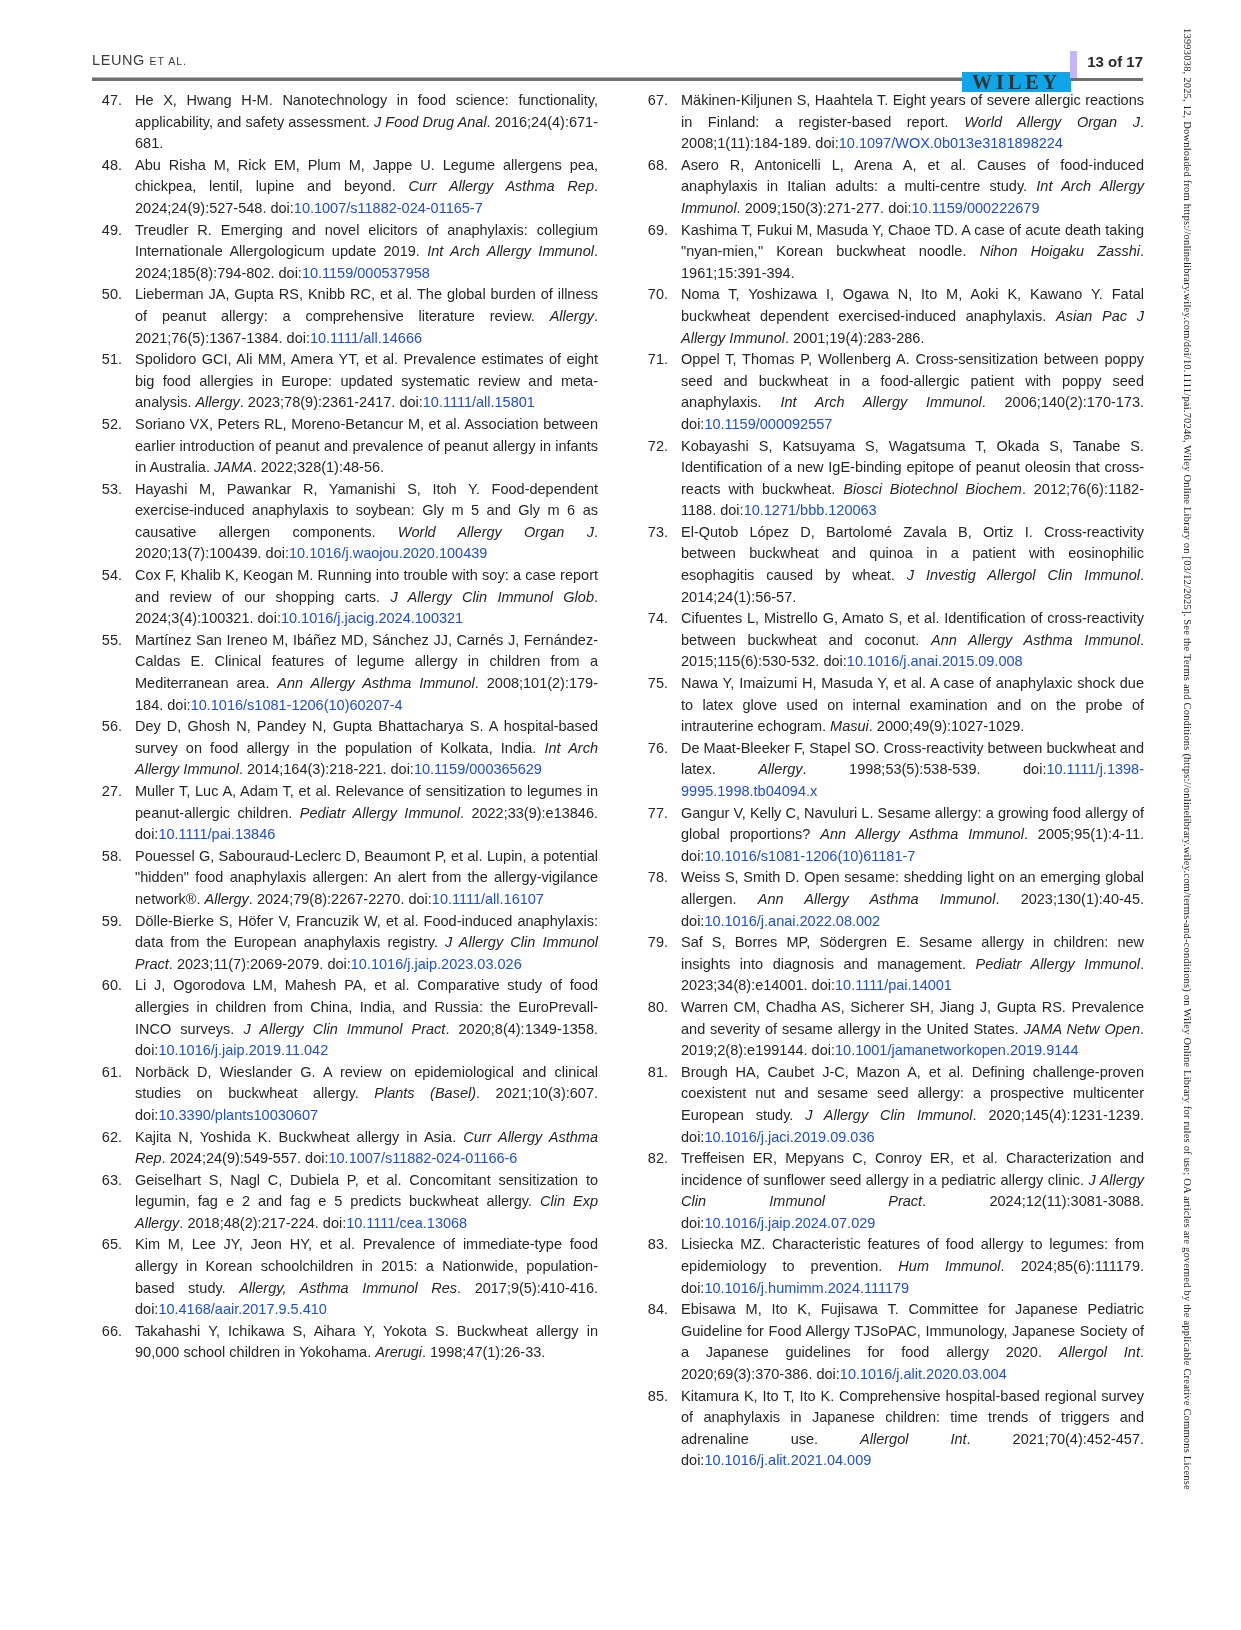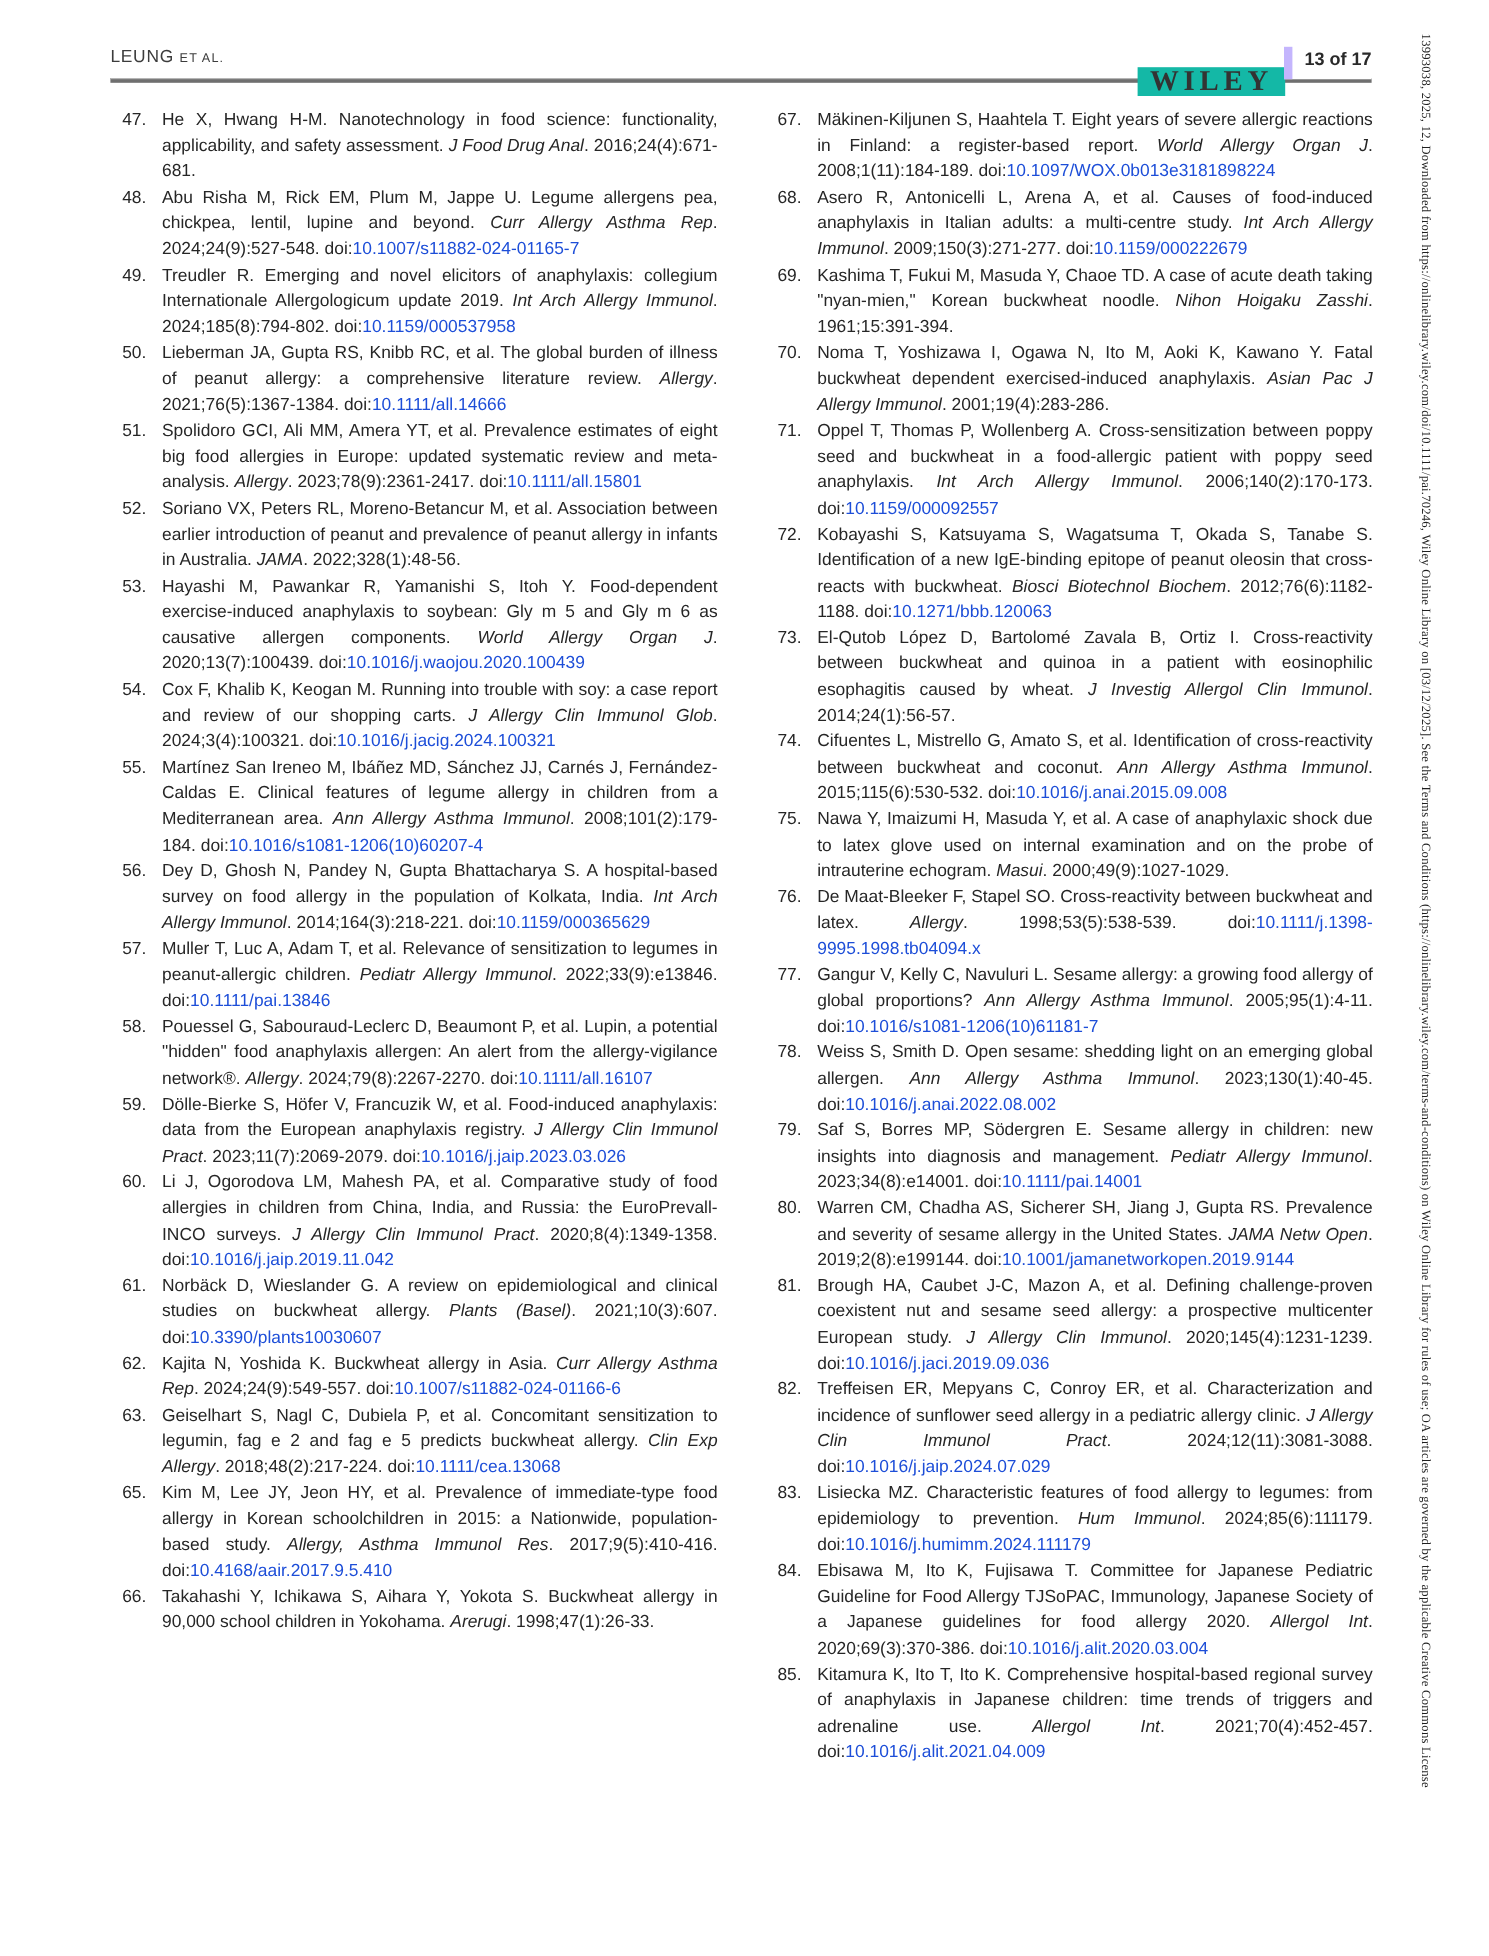--- a/index.html
+++ b/index.html
@@ -11,21 +11,21 @@
     font-family: "Liberation Sans", sans-serif;
     color: #262626;
     overflow: hidden;
   }
 
   
   .header {
     position: absolute;
     left: 92px;
     right: 98px; 
-    top: 0;
+    top: 12px;
     height: 70px;
   }
   .header-rule {
     position: absolute;
     left: 0;
     right: 0;
     bottom: 1px;
     height: 3px;
     background: #6f6f6f;
     border-top: 1px solid #b5b5b5;
@@ -40,24 +40,24 @@
     white-space: nowrap;
   }
   .running-head .etal {
     font-size: 10.5px;
     letter-spacing: 1px;
   }
   .wiley-logo {
     position: absolute;
     right: 72px;
     bottom: -10px;
-    background: #14b8a6;
+    background: #0ea5e9;
     padding: 0 10px;
     font-family: "Liberation Serif", serif;
-    font-size: 24px;
+    font-size: 20px;
     font-weight: 600;
     letter-spacing: 4px;
     color: #333333;
     line-height: 1;
   }
   .page-indicator {
     position: absolute;
     right: 0;
     bottom: 4px;
     padding: 0 0 6px 10px;
@@ -174,21 +174,21 @@
         </div>
         <div class="ref">
           <span class="ref-num">55.</span>
           <p class="ref-body"><span>Martínez San Ireneo M, Ibáñez MD, Sánchez JJ, Carnés J, Fernández-Caldas E. Clinical features of legume allergy in children from a Mediterranean area. </span><em>Ann Allergy Asthma Immunol</em><span>. 2008;101(2):179-184. doi:</span><a href="#" class="doi">10.1016/s1081-1206(10)60207-4</a></p>
         </div>
         <div class="ref">
           <span class="ref-num">56.</span>
           <p class="ref-body"><span>Dey D, Ghosh N, Pandey N, Gupta Bhattacharya S. A hospital-based survey on food allergy in the population of Kolkata, India. </span><em>Int Arch Allergy Immunol</em><span>. 2014;164(3):218-221. doi:</span><a href="#" class="doi">10.1159/000365629</a></p>
         </div>
         <div class="ref">
-          <span class="ref-num">57.</span>
+          <span class="ref-num">27.</span>
           <p class="ref-body"><span>Muller T, Luc A, Adam T, et al. Relevance of sensitization to legumes in peanut-allergic children. </span><em>Pediatr Allergy Immunol</em><span>. 2022;33(9):e13846. doi:</span><a href="#" class="doi">10.1111/pai.13846</a></p>
         </div>
         <div class="ref">
           <span class="ref-num">58.</span>
           <p class="ref-body"><span>Pouessel G, Sabouraud-Leclerc D, Beaumont P, et al. Lupin, a potential "hidden" food anaphylaxis allergen: An alert from the allergy-vigilance network®. </span><em>Allergy</em><span>. 2024;79(8):2267-2270. doi:</span><a href="#" class="doi">10.1111/all.16107</a></p>
         </div>
         <div class="ref">
           <span class="ref-num">59.</span>
           <p class="ref-body"><span>Dölle-Bierke S, Höfer V, Francuzik W, et al. Food-induced anaphylaxis: data from the European anaphylaxis registry. </span><em>J Allergy Clin Immunol Pract</em><span>. 2023;11(7):2069-2079. doi:</span><a href="#" class="doi">10.1016/j.jaip.2023.03.026</a></p>
         </div>

